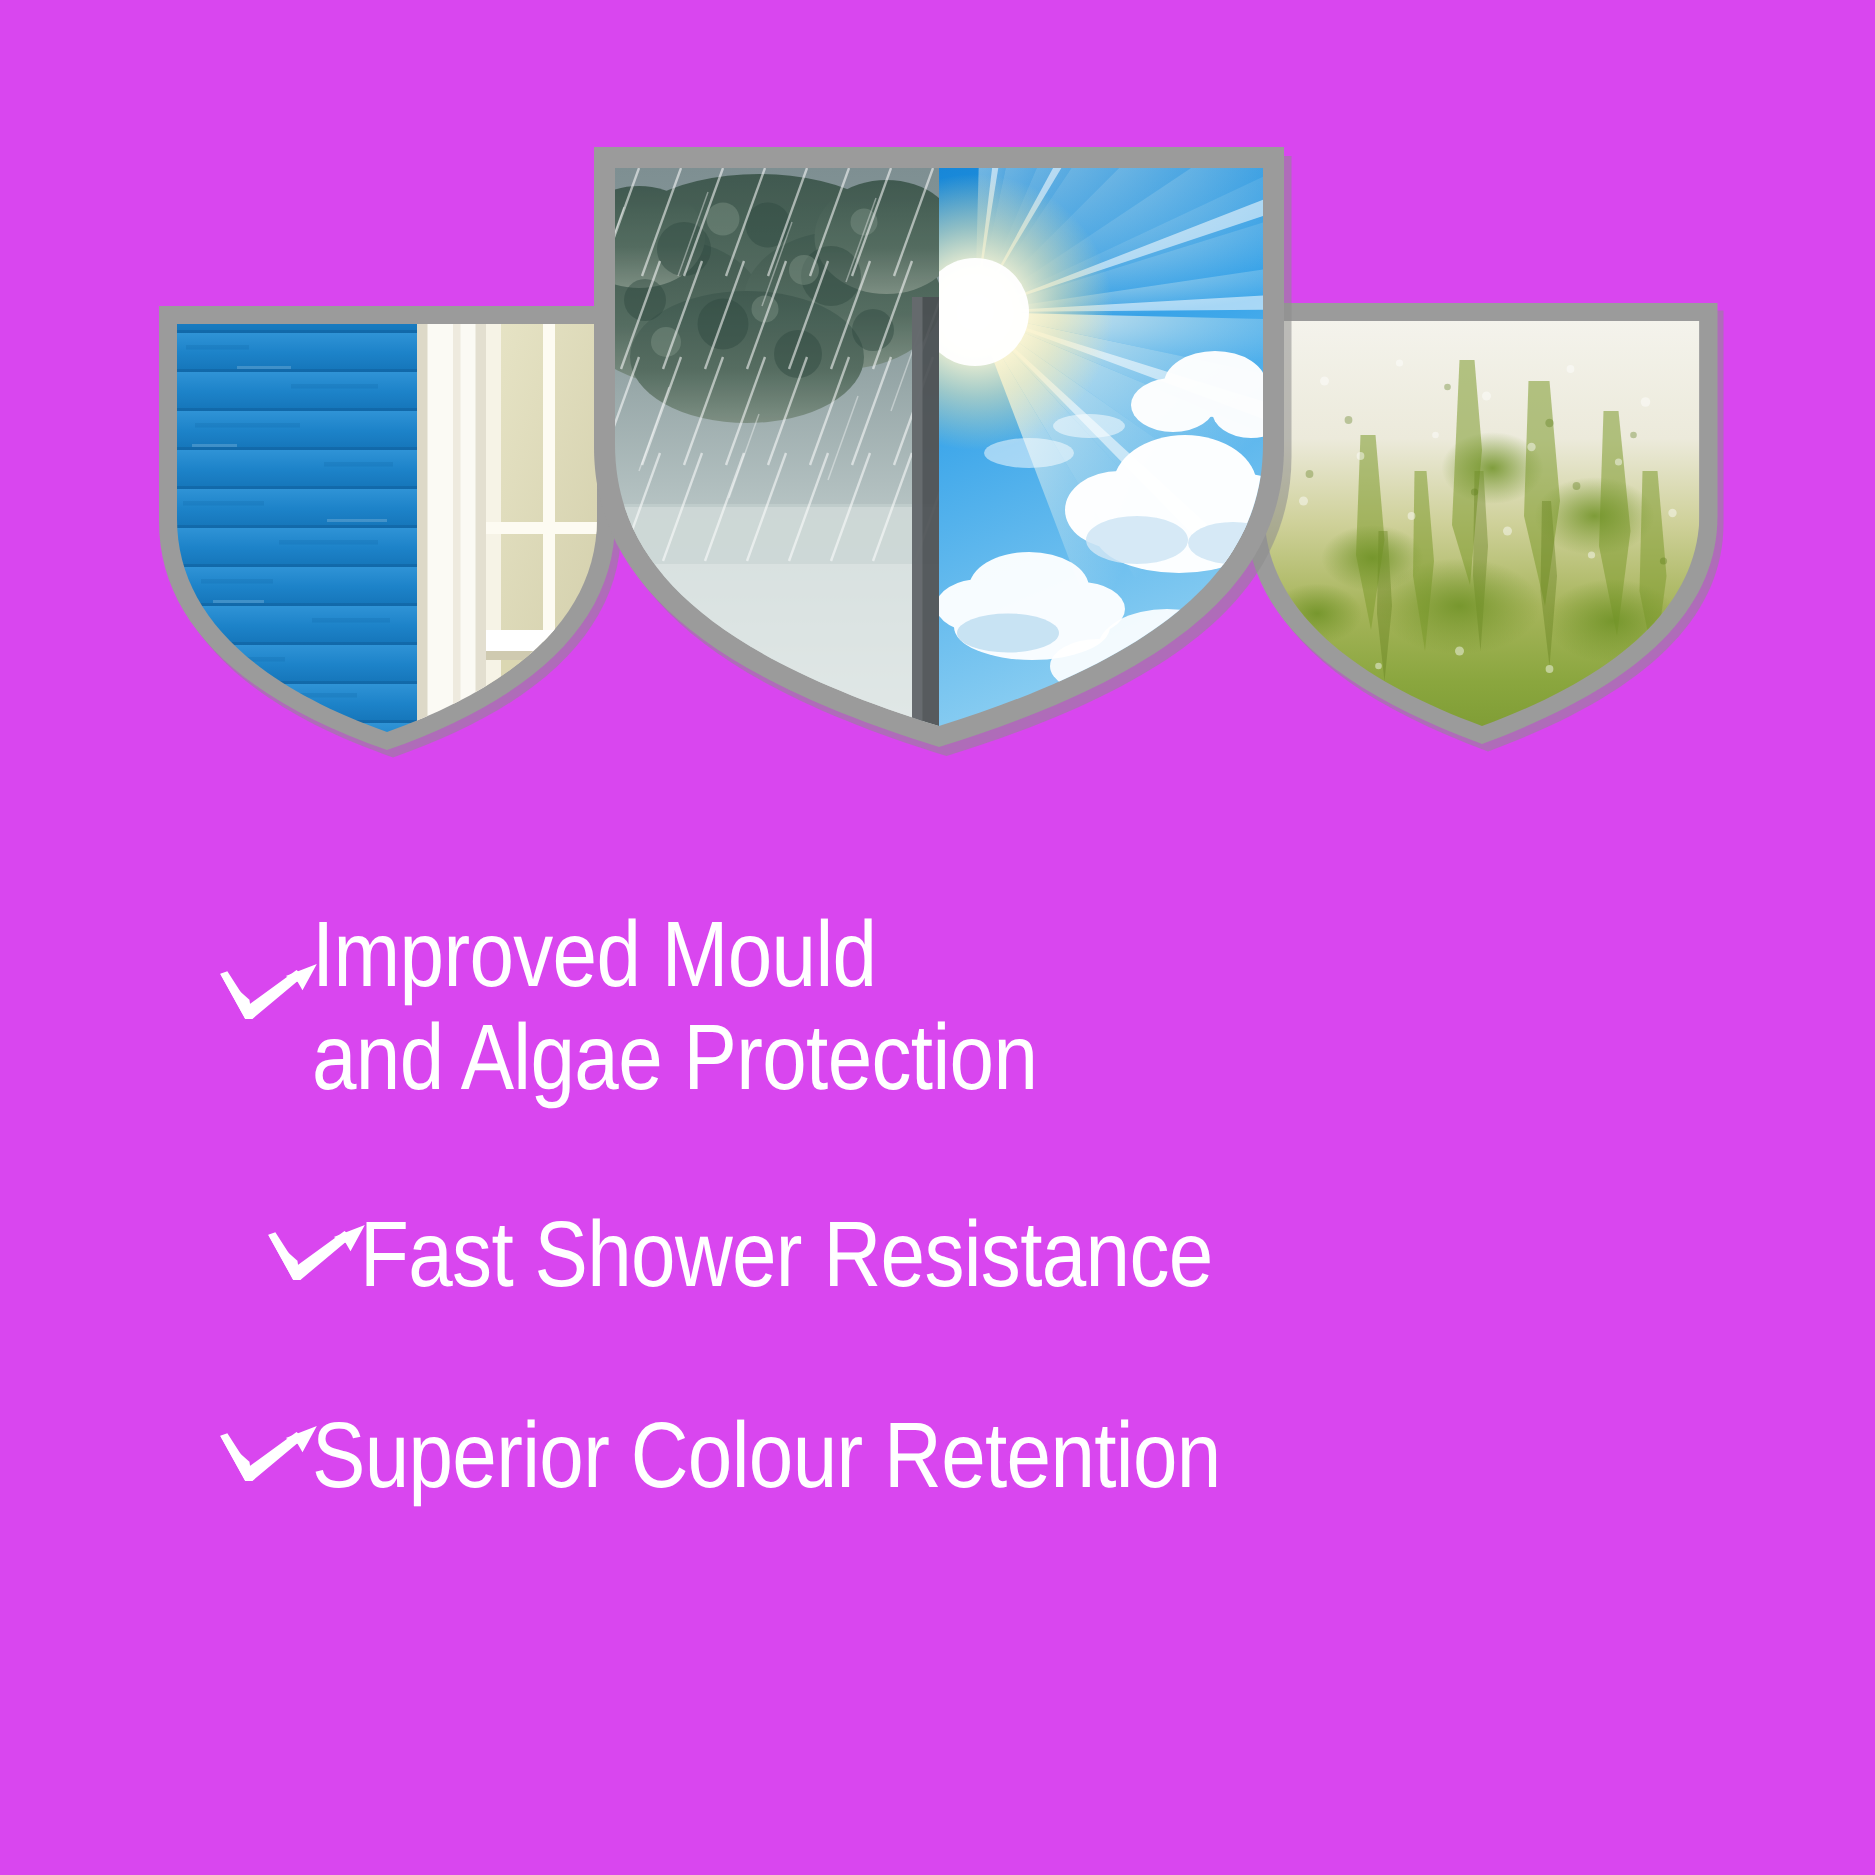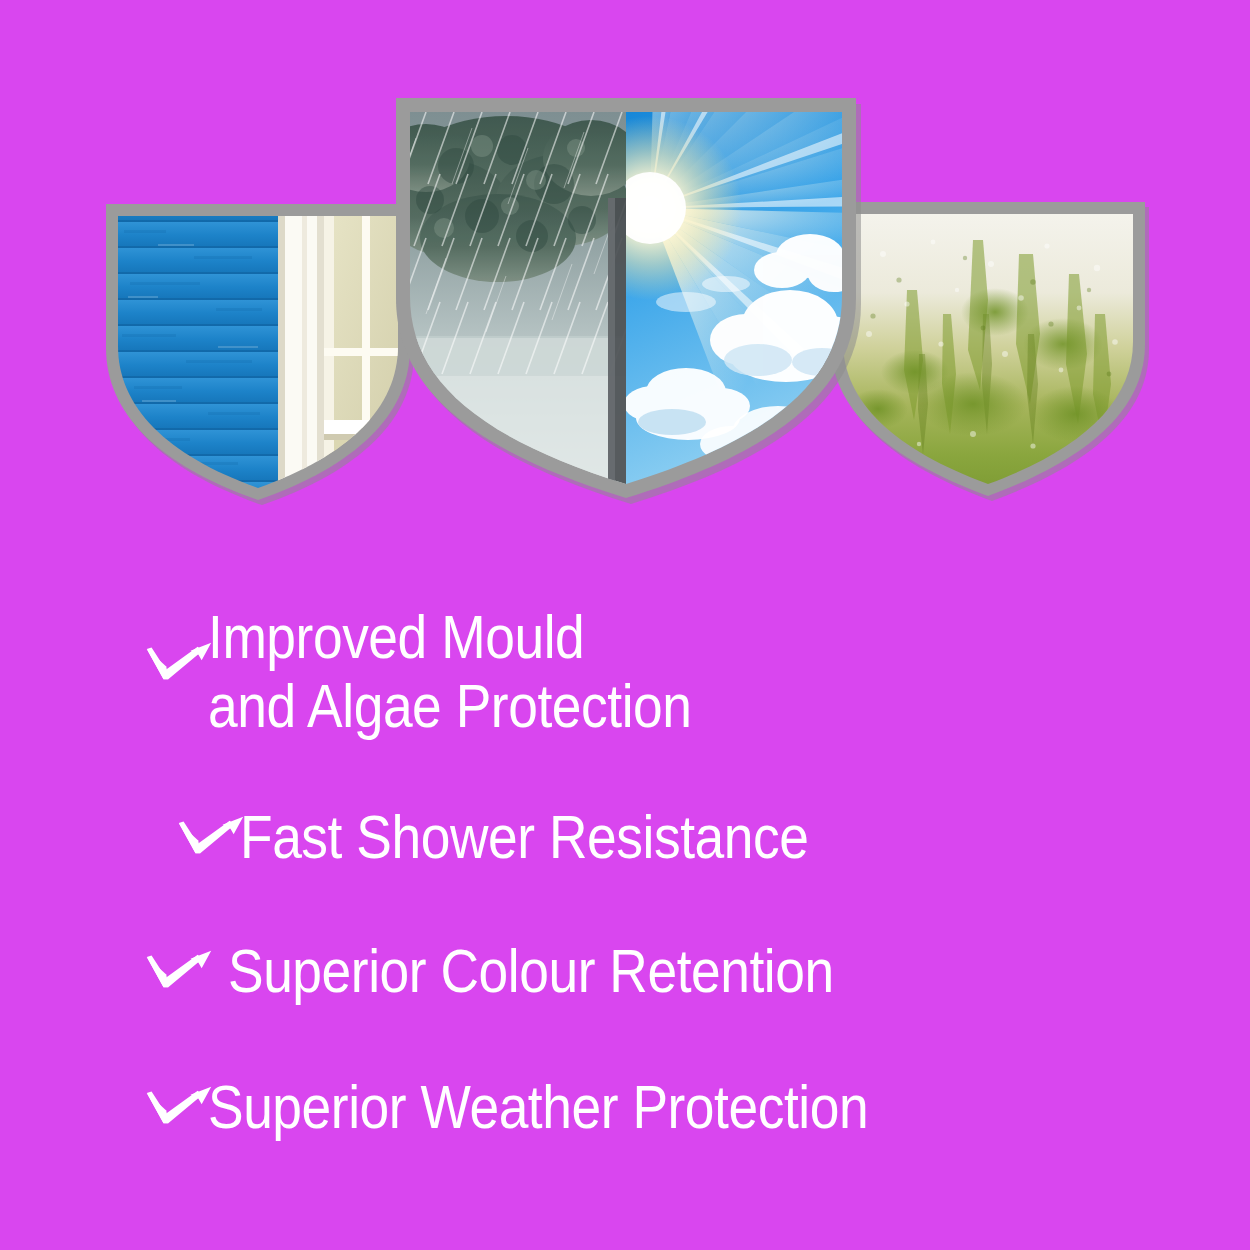--- a/index.html
+++ b/index.html
@@ -64,21 +64,21 @@
     letter-spacing: -0.5px;
     transform: scaleX(0.86);
     transform-origin: left center;
     white-space: pre-line;
     margin-left: -4px;
   }
 
   
   .row-0 { margin-top: 6px; }
   .row-1 { margin-top: 38px; padding-left: 32px; }
-  .row-2 { margin-top: 28px; gap: 20px; }
+  .row-2 { margin-top: 28px; }
   .row-3 { margin-top: 30px; }
 
   .row-0 .check-cell { align-self: flex-start; margin-top: 14px; }
 </style>
 </head>
 <body>
 
 <div class="page">
 
   <div class="shield-group">
@@ -460,25 +460,15 @@
       <div class="check-cell">
         <svg class="check-icon" width="166" height="106" viewBox="0 0 166 106">
           <path fill="#ffffff" d="M2 18 L44 94 L56 94 L142 22 L130 12 L50 70 L14 14 Z"></path>
           <path fill="#ffffff" d="M2 18 L44 94 L56 94 L51 62 Z"></path>
           <path fill="#ffffff" d="M164 2 L112 22 L132 32 L140 46 Z"></path>
         </svg>
       </div>
       <div class="bullet-text">Superior Colour Retention</div>
     </div>
 
-    <div class="bullet-row row-3">
-      <div class="check-cell">
-        <svg class="check-icon" width="166" height="106" viewBox="0 0 166 106">
-          <path fill="#ffffff" d="M2 18 L44 94 L56 94 L142 22 L130 12 L50 70 L14 14 Z"></path>
-          <path fill="#ffffff" d="M2 18 L44 94 L56 94 L51 62 Z"></path>
-          <path fill="#ffffff" d="M164 2 L112 22 L132 32 L140 46 Z"></path>
-        </svg>
-      </div>
-      <div class="bullet-text">Superior Weather Protection</div>
-    </div>
 
   </div>
 </div>
 
 </body></html>

